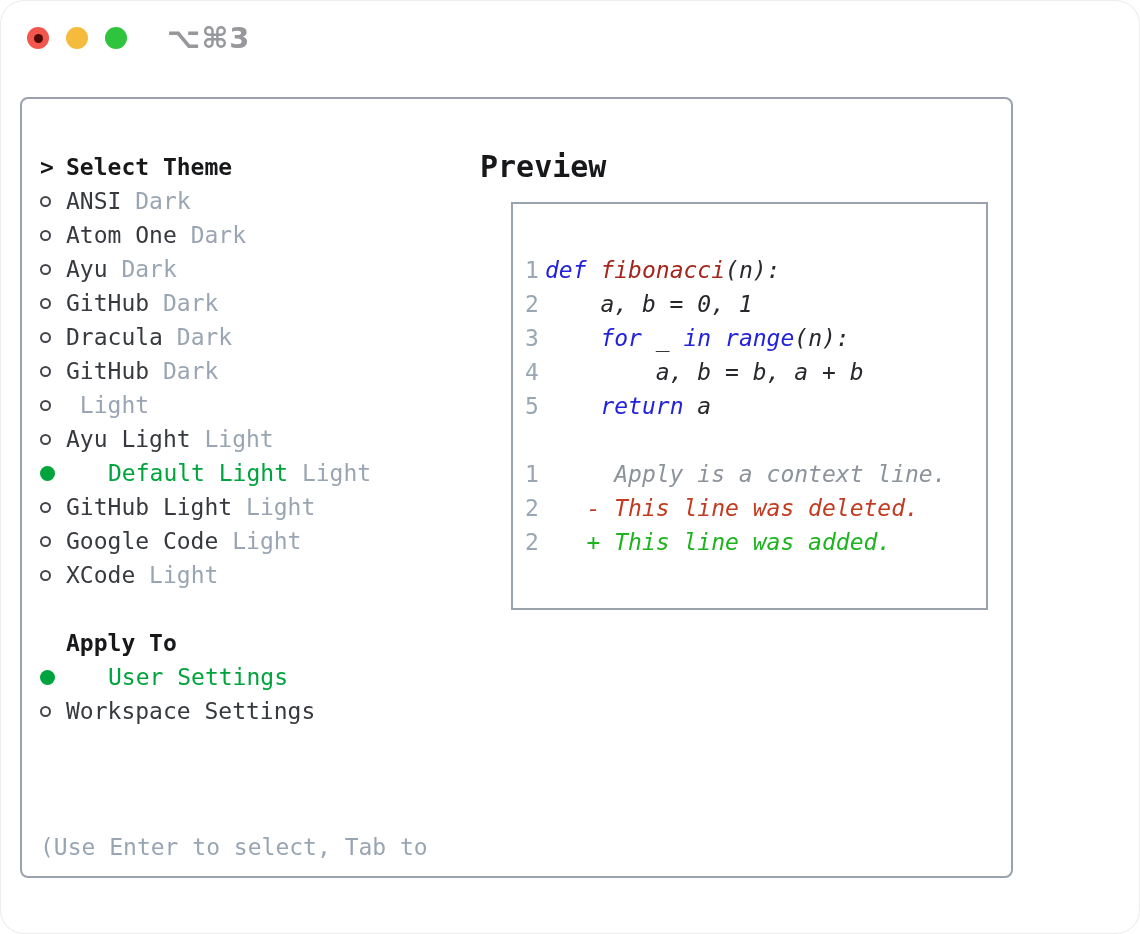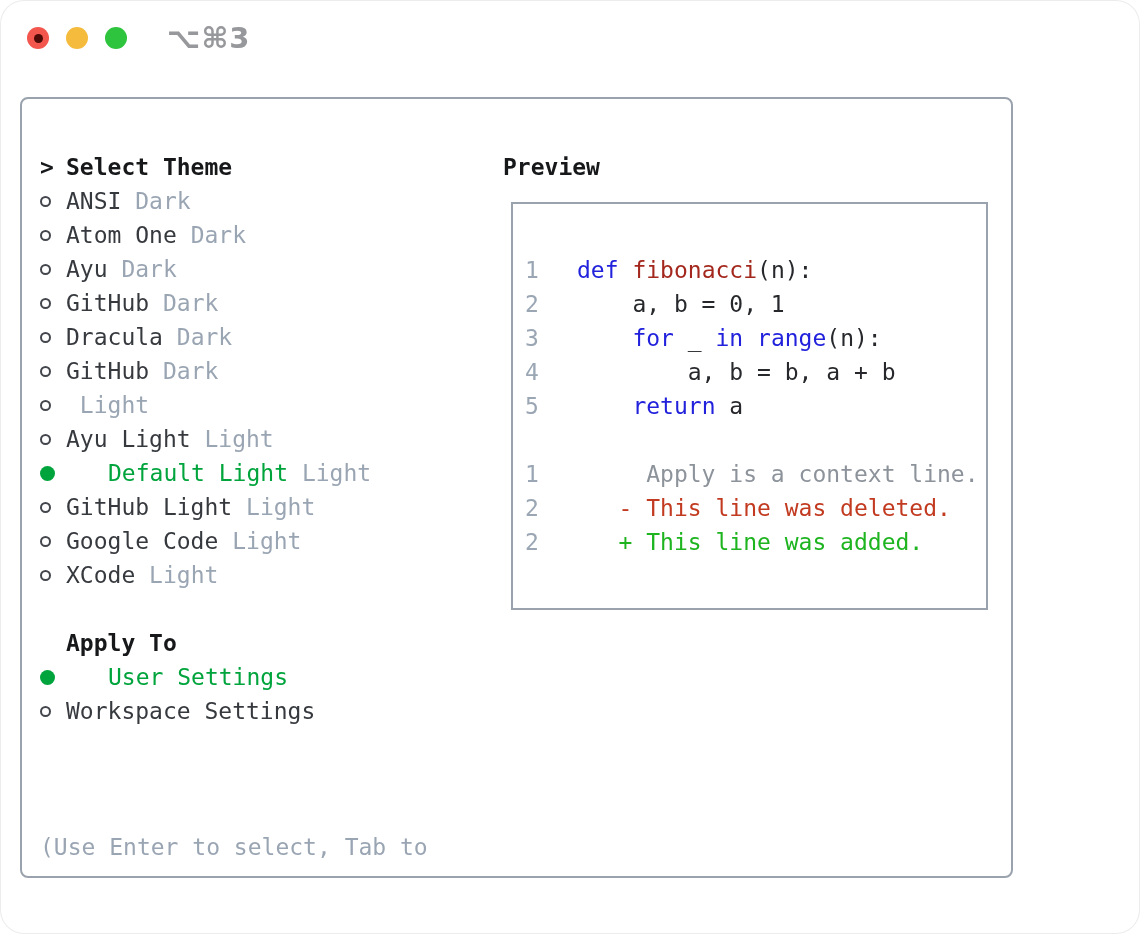--- a/index.html
+++ b/index.html
@@ -85,35 +85,35 @@
   .apply-section { margin-top: 34px; }
   .hint {
     margin-top: 34px;
     color: var(--muted-gray);
     white-space: pre;
   }
   .hint div { height: 34px; line-height: 34px; }
 
   
   .preview-header {
-    position: absolute; left: 481px; top: 51px;
+    position: absolute; left: 458px; top: 51px;
     height: 34px; line-height: 34px;
-    font-size: 23px; font-weight: bold; color: var(--header-text);
+    font-size: 30px; font-weight: bold; color: var(--header-text);
   }
   .preview-box {
     position: absolute; left: 489px; top: 103px;
     width: 477px; height: 408px;
     border: 2px solid var(--panel-border);
     background: #fff;
     padding-top: 49px; padding-left: 12px;
     font-size: 23px; line-height: 34px;
   }
   .cl { display: flex; align-items: center; height: 34px; }
   .ln { width: 14px; flex: none; color: var(--lineno-gray); white-space: pre; }
-  .ct { margin-left: 38px; white-space: pre; color: var(--plain-code); }
+  .ct { margin-left: 6px; white-space: pre; color: var(--plain-code); font-style: italic; }
   .seg-kw  { color: var(--keyword-blue); }
   .seg-fn  { color: var(--function-red); }
   .seg-pl  { color: var(--plain-code); }
   .seg-ctx { color: var(--context-gray); }
   .seg-del { color: var(--diff-deleted); }
   .seg-add { color: var(--diff-added); }
 </style>
 </head>
 <body>
 

